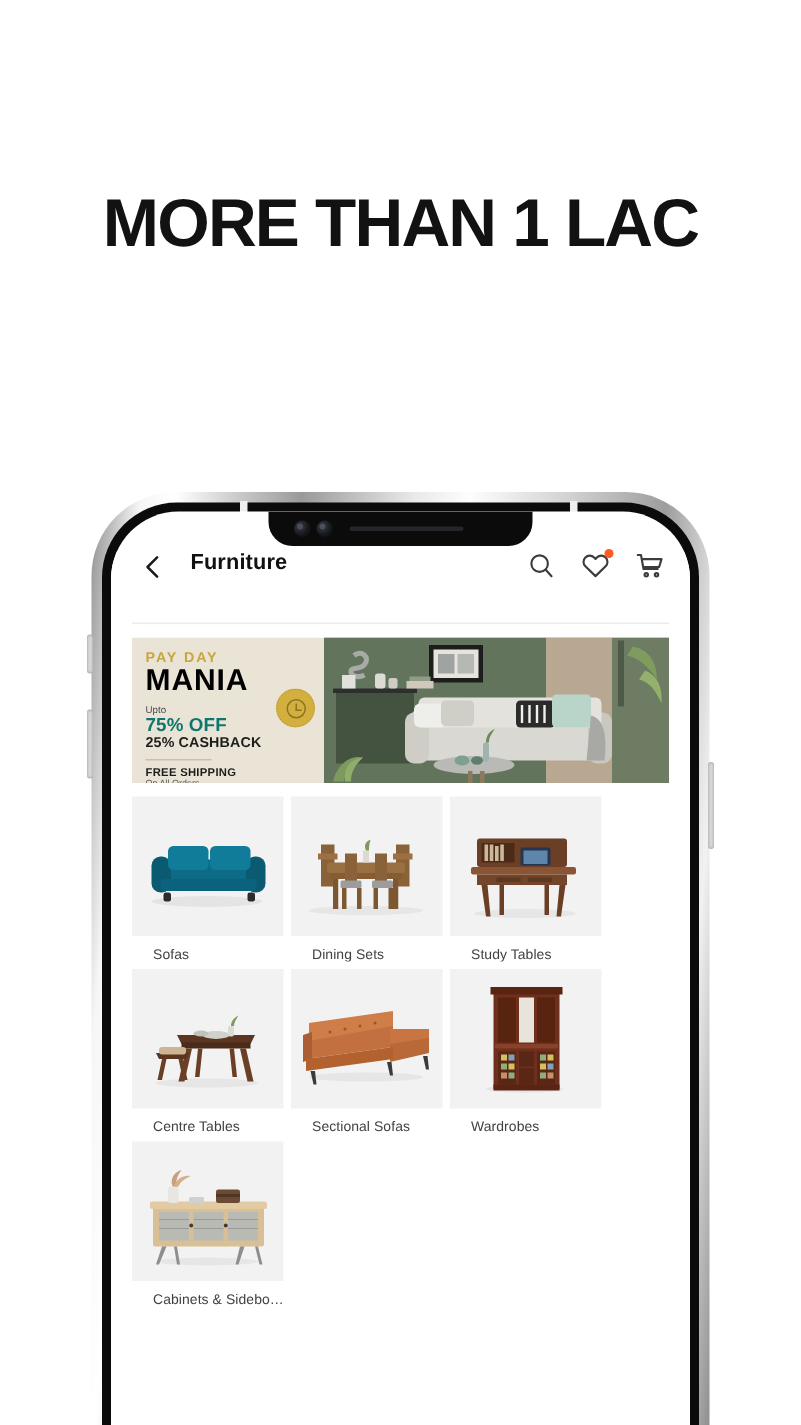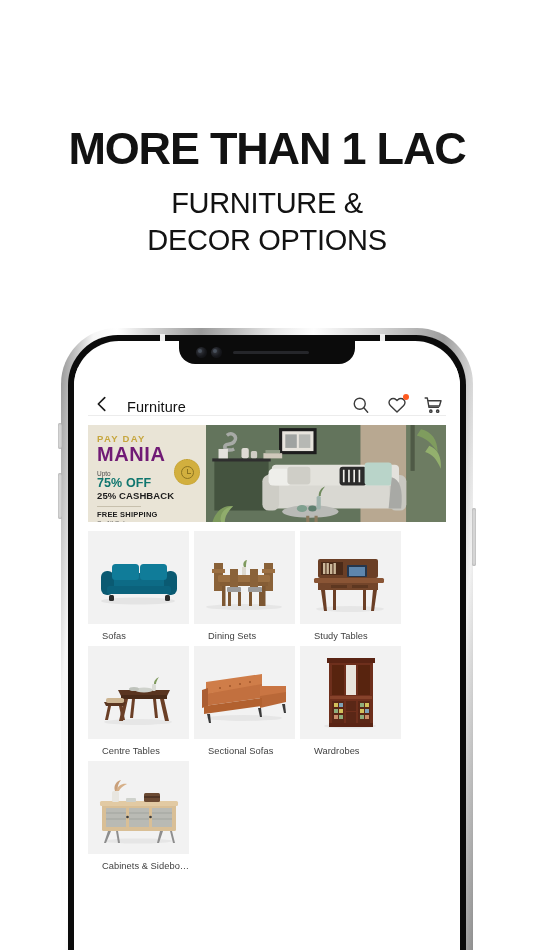--- a/index.html
+++ b/index.html
@@ -65,40 +65,41 @@
   
   .side-btn { position:absolute; background:#d9d9d9; border-radius:2px;
               box-shadow:inset 0 0 2px rgba(0,0,0,.35); }
   .btn-mute  { left:-3px; top:95px;  width:4px; height:26px; }
   .btn-volup { left:-3px; top:145px; width:4px; height:46px; }
   .btn-power { right:-3px; top:180px; width:4px; height:58px; }
 
   
   .app-header {
     height:48px; margin-top:26px;
-    display:flex; align-items:flex-end; padding:0 17px;
+    display:flex; align-items:flex-start; padding:0 17px;
     background:#ffffff;
+    font-weight:bold;
   }
   .back-ico { width:22px; height:22px; flex:none; }
   .app-title { font-size:14.5px; color:#111111; margin-left:14px; letter-spacing:.1px; }
   .header-actions { margin-left:auto; display:flex; align-items:center; gap:16px; }
   .hicon { width:20px; height:20px; position:relative; flex:none; }
   .badge-dot {
     position:absolute; top:-1px; right:-2px; width:6px; height:6px;
     border-radius:50%; background:#ff5a1f;
   }
   .hdr-divider { height:1px; background:#ececec; margin:0 14px; }
 
   
   .banner { display:flex; height:97px; margin:9px 14px 0 14px; overflow:hidden; }
   .banner-left {
-    width:118px; flex:none; background:#e9e4d6; padding:8px 8px 0 9px; position:relative;
+    width:128px; flex:none; background:#e9e4d6; padding:8px 8px 0 9px; position:relative;
   }
   .b-payday { font-size:9.5px; font-weight:bold; color:#c6a63e; letter-spacing:1.3px; }
-  .b-mania  { font-size:20px; font-weight:bold; color:#701a75; letter-spacing:.6px;
+  .b-mania  { font-size:20px; font-weight:bold; color:#000000; letter-spacing:.6px;
               line-height:.95; margin-top:1px; }
   .b-upto   { font-size:6.5px; color:#4b4b4b; margin-top:6px; }
   .b-off    { font-size:12.5px; font-weight:bold; color:#0f766e; line-height:1.08; letter-spacing:.1px; }
   .b-cash   { font-size:9.5px; font-weight:bold; color:#1d1d1d; line-height:1.15; letter-spacing:.1px; }
   .b-rule   { width:44px; height:1px; background:#c7c0ad; margin:5px 0 3px; }
   .b-ship   { font-size:7.5px; font-weight:bold; color:#1d1d1d; letter-spacing:.2px; }
   .b-orders { font-size:6px; color:#5a5a5a; margin-top:1px; }
   .seal {
     position:absolute; right:6px; top:34px; width:26px; height:26px; border-radius:50%;
     background:#d2af3e; border:1.5px dotted #c09f33;
@@ -119,24 +120,20 @@
   .cat-label {
     font-size:9.3px; color:#414141; margin-top:7px; white-space:nowrap;
     overflow:hidden; text-overflow:clip; letter-spacing:.05px;margin-left:14px;
   }
 </style>
 </head>
 <body>
 
 <div class="headline">
   <div class="headline-main">MORE THAN 1 LAC</div>
-  <div class="headline-sub">
-    <div>FURNITURE &amp;</div>
-    <div>DECOR OPTIONS</div>
-  </div>
 </div>
 
 <div class="phone">
   <div class="side-btn btn-mute"></div>
   <div class="side-btn btn-volup"></div>
   <div class="side-btn btn-power"></div>
 
   <div class="phone-inner">
     <div class="antenna a1"></div>
     <div class="antenna a2"></div>

